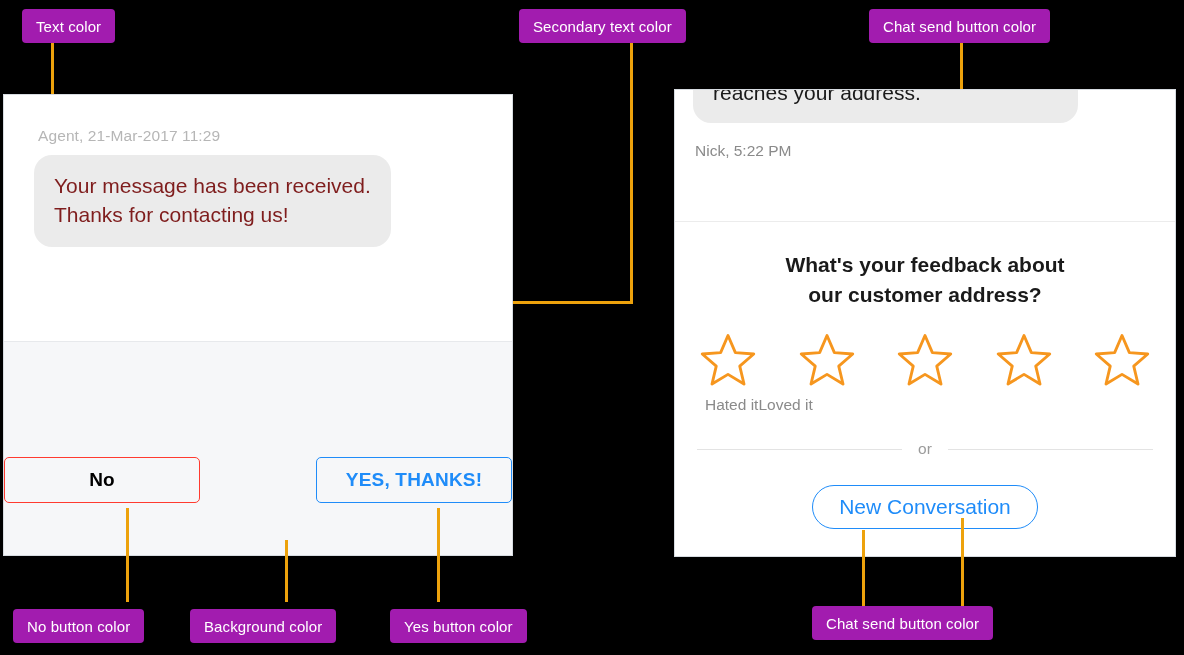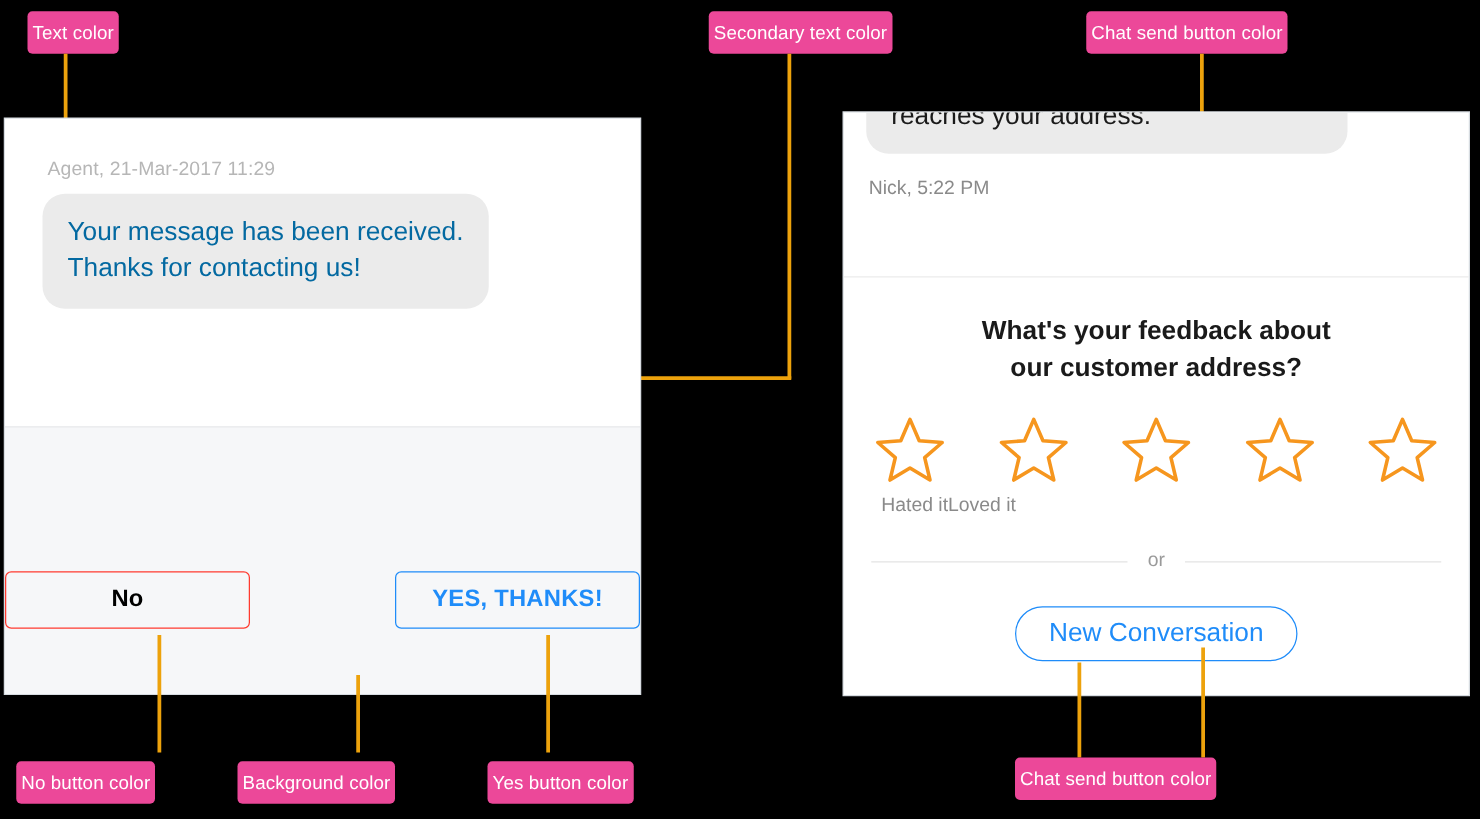--- a/index.html
+++ b/index.html
@@ -7,29 +7,29 @@
     width: 1184px; height: 655px;
     background: #000000;
     font-family: "Liberation Sans", sans-serif;
     overflow: hidden;
   }
   #stage { position: relative; width: 1184px; height: 655px; background: #000; }
 
   
   .callout {
     position: absolute;
-    background: #ec4899;
+    background: #a21caf;
     color: #ffffff;
     border-radius: 4px;
     font-size: 15px;
     line-height: 1;
     display: flex;
     align-items: center;
     justify-content: center;
-    padding: 0 4px;
+    padding: 0 14px;
     height: 34px;
     white-space: nowrap;
     letter-spacing: .1px;
   }
   .conn { position: absolute; background: #EDA20C; }
   .conn-v { width: 3px; }
   .conn-h { height: 3px; }
 
   
   .panel {
@@ -44,21 +44,21 @@
   .msg-area { position: absolute; left: 0; top: 0; width: 100%; height: 246px; background: #fff; }
   .meta-line {
     position: absolute; left: 34px; top: 32px;
     font-size: 15.5px; color: #b6b6b6; letter-spacing: .1px;
   }
   .bubble {
     position: absolute; left: 30px; top: 60px; width: 357px;
     background: #ebebeb;
     border-radius: 18px;
     padding: 16px 20px 18px 20px;
-    font-size: 21px; line-height: 29px; color: #0369a1;
+    font-size: 21px; line-height: 29px; color: #7f1d1d;
   }
   .sys-note {
     position: absolute; left: 0; right: 0; top: 293px;
     text-align: center; font-size: 15.5px; color: #8a8a8a;
   }
   .page-dot {
     position: absolute; left: 50%; top: 327px; transform: translateX(-50%);
     width: 6px; height: 6px; border-radius: 50%; background: #c2c2c2;
   }
   .prompt-pane {
@@ -116,21 +116,21 @@
 <body>
 
 <div id="stage">
 
   <div class="callout" style="left:22px; top:9px;">
     <span>Text color</span>
   </div>
   <div class="conn conn-v" style="left:51px; top:43px; height:346px;"></div>
   <div class="conn conn-h" style="left:51px; top:386px; width:38px;"></div>
 
-  <div class="callout" style="left:519px; top:9px;margin-left:48px;">
+  <div class="callout" style="left:519px; top:9px;">
     <span>Secondary text color</span>
   </div>
   <div class="conn conn-v" style="left:630px; top:43px; height:260px;"></div>
   <div class="conn conn-h" style="left:366px; top:301px; width:267px;"></div>
 
   <div class="callout" style="left:869px; top:9px;">
     <span>Chat send button color</span>
   </div>
   <div class="conn conn-v" style="left:960px; top:43px; height:200px;"></div>
 

